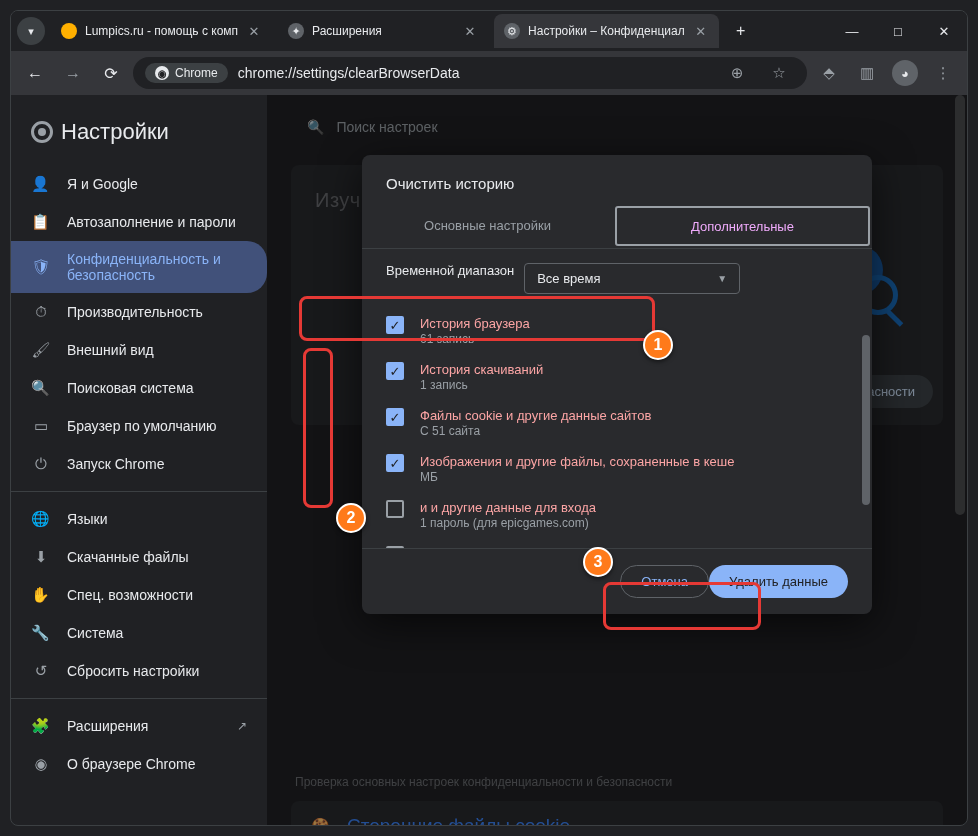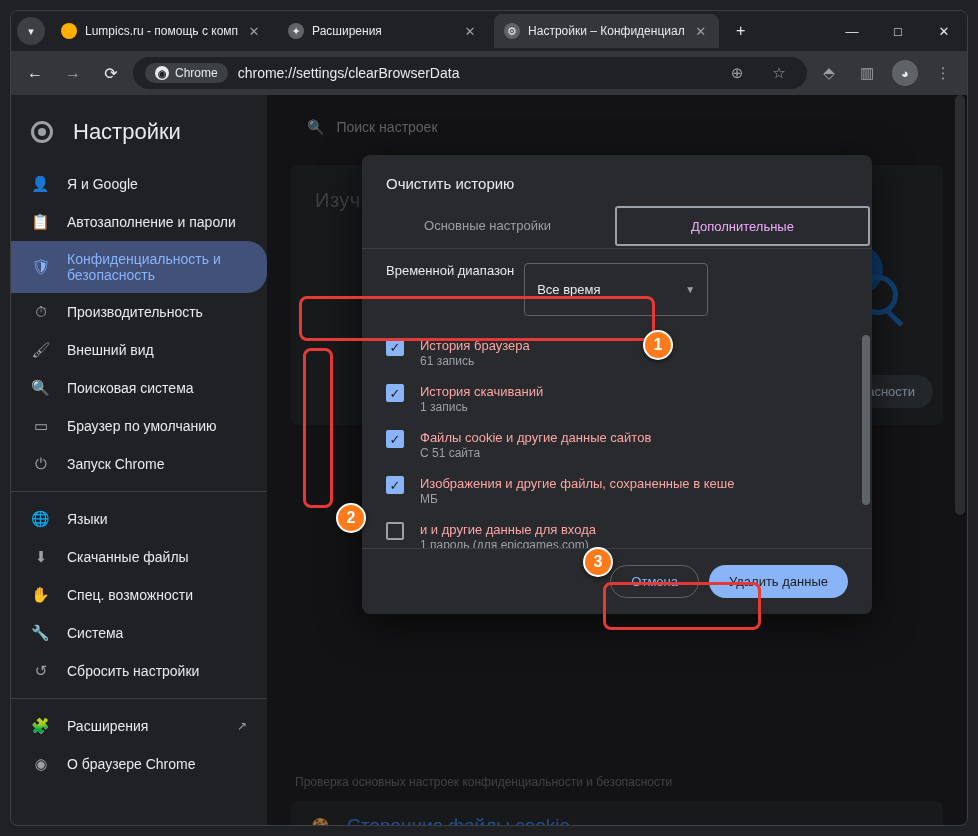--- a/index.html
+++ b/index.html
@@ -27,21 +27,21 @@
 .navbtn.enabled { color:#e8eaed; }
 .omnibox { flex:1; height:32px; background:#202124; border-radius:16px; display:flex; align-items:center; padding:0 12px; gap:10px; color:#e8eaed; font-size:14px; }
 .omnibox .chip { display:flex; align-items:center; gap:6px; background:#3c4043; padding:3px 10px; border-radius:12px; font-size:12px; }
 .omnibox .chip .g { width:14px; height:14px; border-radius:50%; background:#e8eaed; color:#202124; font-size:10px; display:flex; align-items:center; justify-content:center; font-weight:bold; }
 .tb-icon { width:32px; height:32px; display:flex; align-items:center; justify-content:center; color:#9aa0a6; font-size:15px; }
 .avatar-circ { width:26px; height:26px; border-radius:50%; background:#5f6368; display:flex; align-items:center; justify-content:center; color:#e8eaed; font-size:13px; }
 
 
 .content { display:flex; height:calc(100% - 84px); position:relative; }
 .sidebar { width:256px; padding:12px 0; overflow:hidden; }
-.side-header { display:flex; align-items:center; gap:20px; padding:12px 20px 20px 20px; }
+.side-header { display:flex; align-items:center; gap:8px; padding:12px 20px 20px 20px; }
 .side-header .logo { width:22px; height:22px; border-radius:50%; border:3px solid #9aa0a6; position:relative; }
 .side-header .logo::after { content:""; position:absolute; width:8px; height:8px; border-radius:50%; background:#9aa0a6; top:4px; left:4px; }
 .side-header h1 { font-size:22px; font-weight:400; color:#e8eaed; }
 .side-item { display:flex; align-items:center; gap:16px; padding:10px 20px; font-size:14px; color:#e8eaed; border-radius:0 20px 20px 0; cursor:pointer; }
 .side-item.active { background:#41517a; color:#8ab4f8; }
 .side-item .si-icon { width:20px; color:#9aa0a6; font-size:15px; flex-shrink:0; text-align:center; }
 .side-item.active .si-icon { color:#8ab4f8; }
 .side-sep { height:1px; background:#3c4043; margin:8px 0; }
 .side-item .ext-link { margin-left:auto; color:#9aa0a6; font-size:12px; }
 
@@ -70,29 +70,29 @@
 
 
 .scrim { position:absolute; inset:0; background:rgba(0,0,0,0.4); }
 .dialog { position:absolute; top:60px; left:50%; transform:translateX(-50%); width:510px; background:#292a2d; border-radius:8px; box-shadow:0 10px 40px rgba(0,0,0,0.6); }
 .dialog h2 { font-size:15px; font-weight:400; padding:20px 24px 12px; color:#e8eaed; }
 .tabs { display:flex; height:44px; }
 .tabs .t { flex:1; display:flex; align-items:center; justify-content:center; font-size:13px; color:#9aa0a6; border-bottom:2px solid transparent; cursor:pointer; }
 .tabs .t.active { color:#f0abfc; border:2px solid #9aa0a6; border-radius:3px; margin:2px; }
 .dialog-body { padding:14px 24px 4px; border-top:1px solid #3c4043; position:relative; max-height:300px; overflow:hidden; }
 .timerange-row { display:flex; align-items:flex-start; gap:10px; margin-bottom:14px; font-size:13px; color:#e8eaed; }
-.select { border:1px solid #5f6368; border-radius:4px; padding:18px 12px; display:flex; align-items:center; justify-content:space-between; width:184px; font-size:13px; color:#e8eaed; cursor:pointer; }
+.select { border:1px solid #5f6368; border-radius:4px; padding:7px 12px; display:flex; align-items:center; justify-content:space-between; width:216px; font-size:13px; color:#e8eaed; cursor:pointer; }
 .select .chev { font-size:10px; color:#9aa0a6; }
 .check-item { display:flex; gap:16px; padding:8px 0; }
 .checkbox { width:18px; height:18px; border:2px solid #8ab4f8; border-radius:2px; flex-shrink:0; display:flex; align-items:center; justify-content:center; font-size:13px; cursor:pointer; }
 .checkbox.checked { background:#8ab4f8; color:#202124; }
 .checkbox.unchecked { border-color:#9aa0a6; }
 .check-item .lbl .l1 { font-size:13px; color:#fca5a5; }
 .check-item .lbl .l2 { font-size:12px; color:#9aa0a6; margin-top:1px; }
-.dialog-footer { padding:16px 24px; display:flex; gap:10px; justify-content:flex-end; border-top:1px solid #3c4043; }
+.dialog-footer { padding:16px 24px; display:flex; justify-content:flex-end; border-top:1px solid #3c4043; }
 .btn-outline { border:1px solid #5f6368; color:#8ab4f8; padding:8px 20px; border-radius:18px; font-size:13px; cursor:pointer; background:none; }
 .btn-primary { background:#8ab4f8; color:#202124; padding:8px 20px; border-radius:18px; font-size:13px; border:none; cursor:pointer; font-weight:500; }
 .scrollbar-track { position:absolute; right:2px; top:86px; bottom:8px; width:8px; }
 .scrollbar-thumb { position:absolute; right:0; top:0; width:8px; height:170px; background:#5f6368; border-radius:4px; }
 
 
 .anno-box { position:absolute; border:3px solid #e53935; border-radius:8px; pointer-events:none; z-index:200; }
 .anno-badge { position:absolute; width:30px; height:30px; border-radius:50%; background:#ff7a1a; border:2px solid #fff; color:#fff; font-weight:bold; font-size:16px; display:flex; align-items:center; justify-content:center; z-index:210; box-shadow:0 2px 4px rgba(0,0,0,0.5); pointer-events:none; }
 
 .scroll-main { position:absolute; right:2px; top:0; width:10px; height:100%; }

